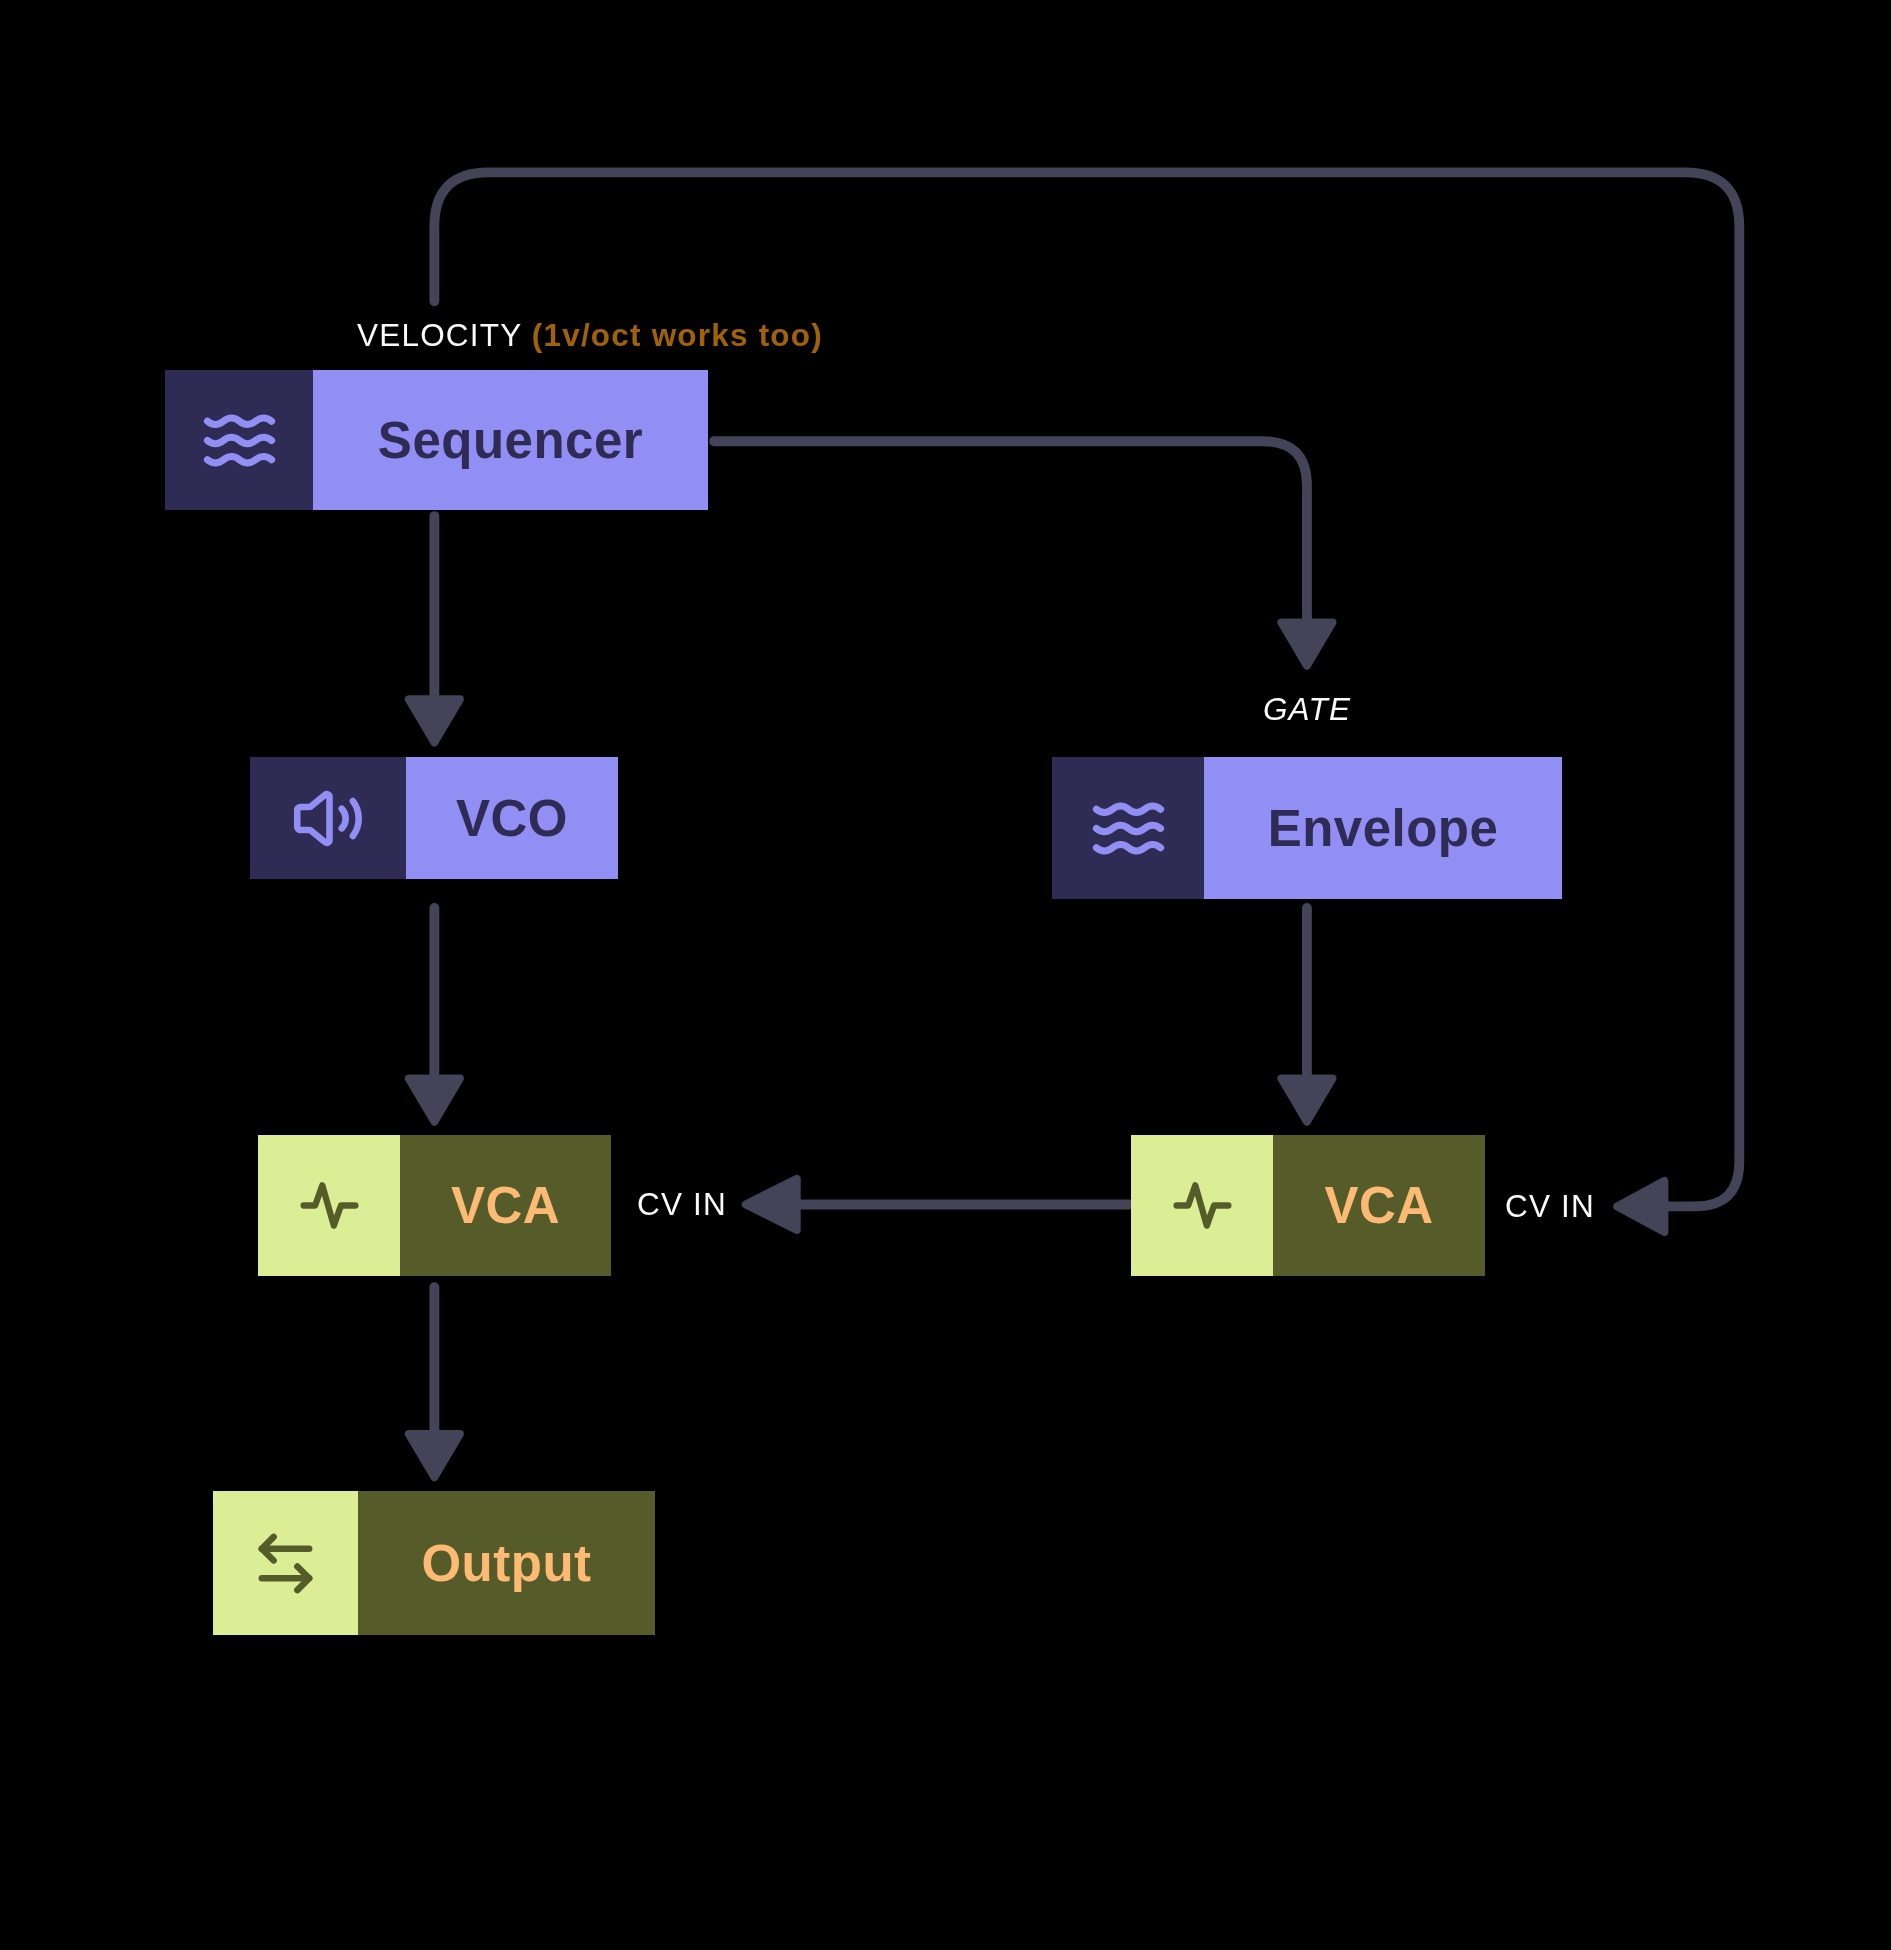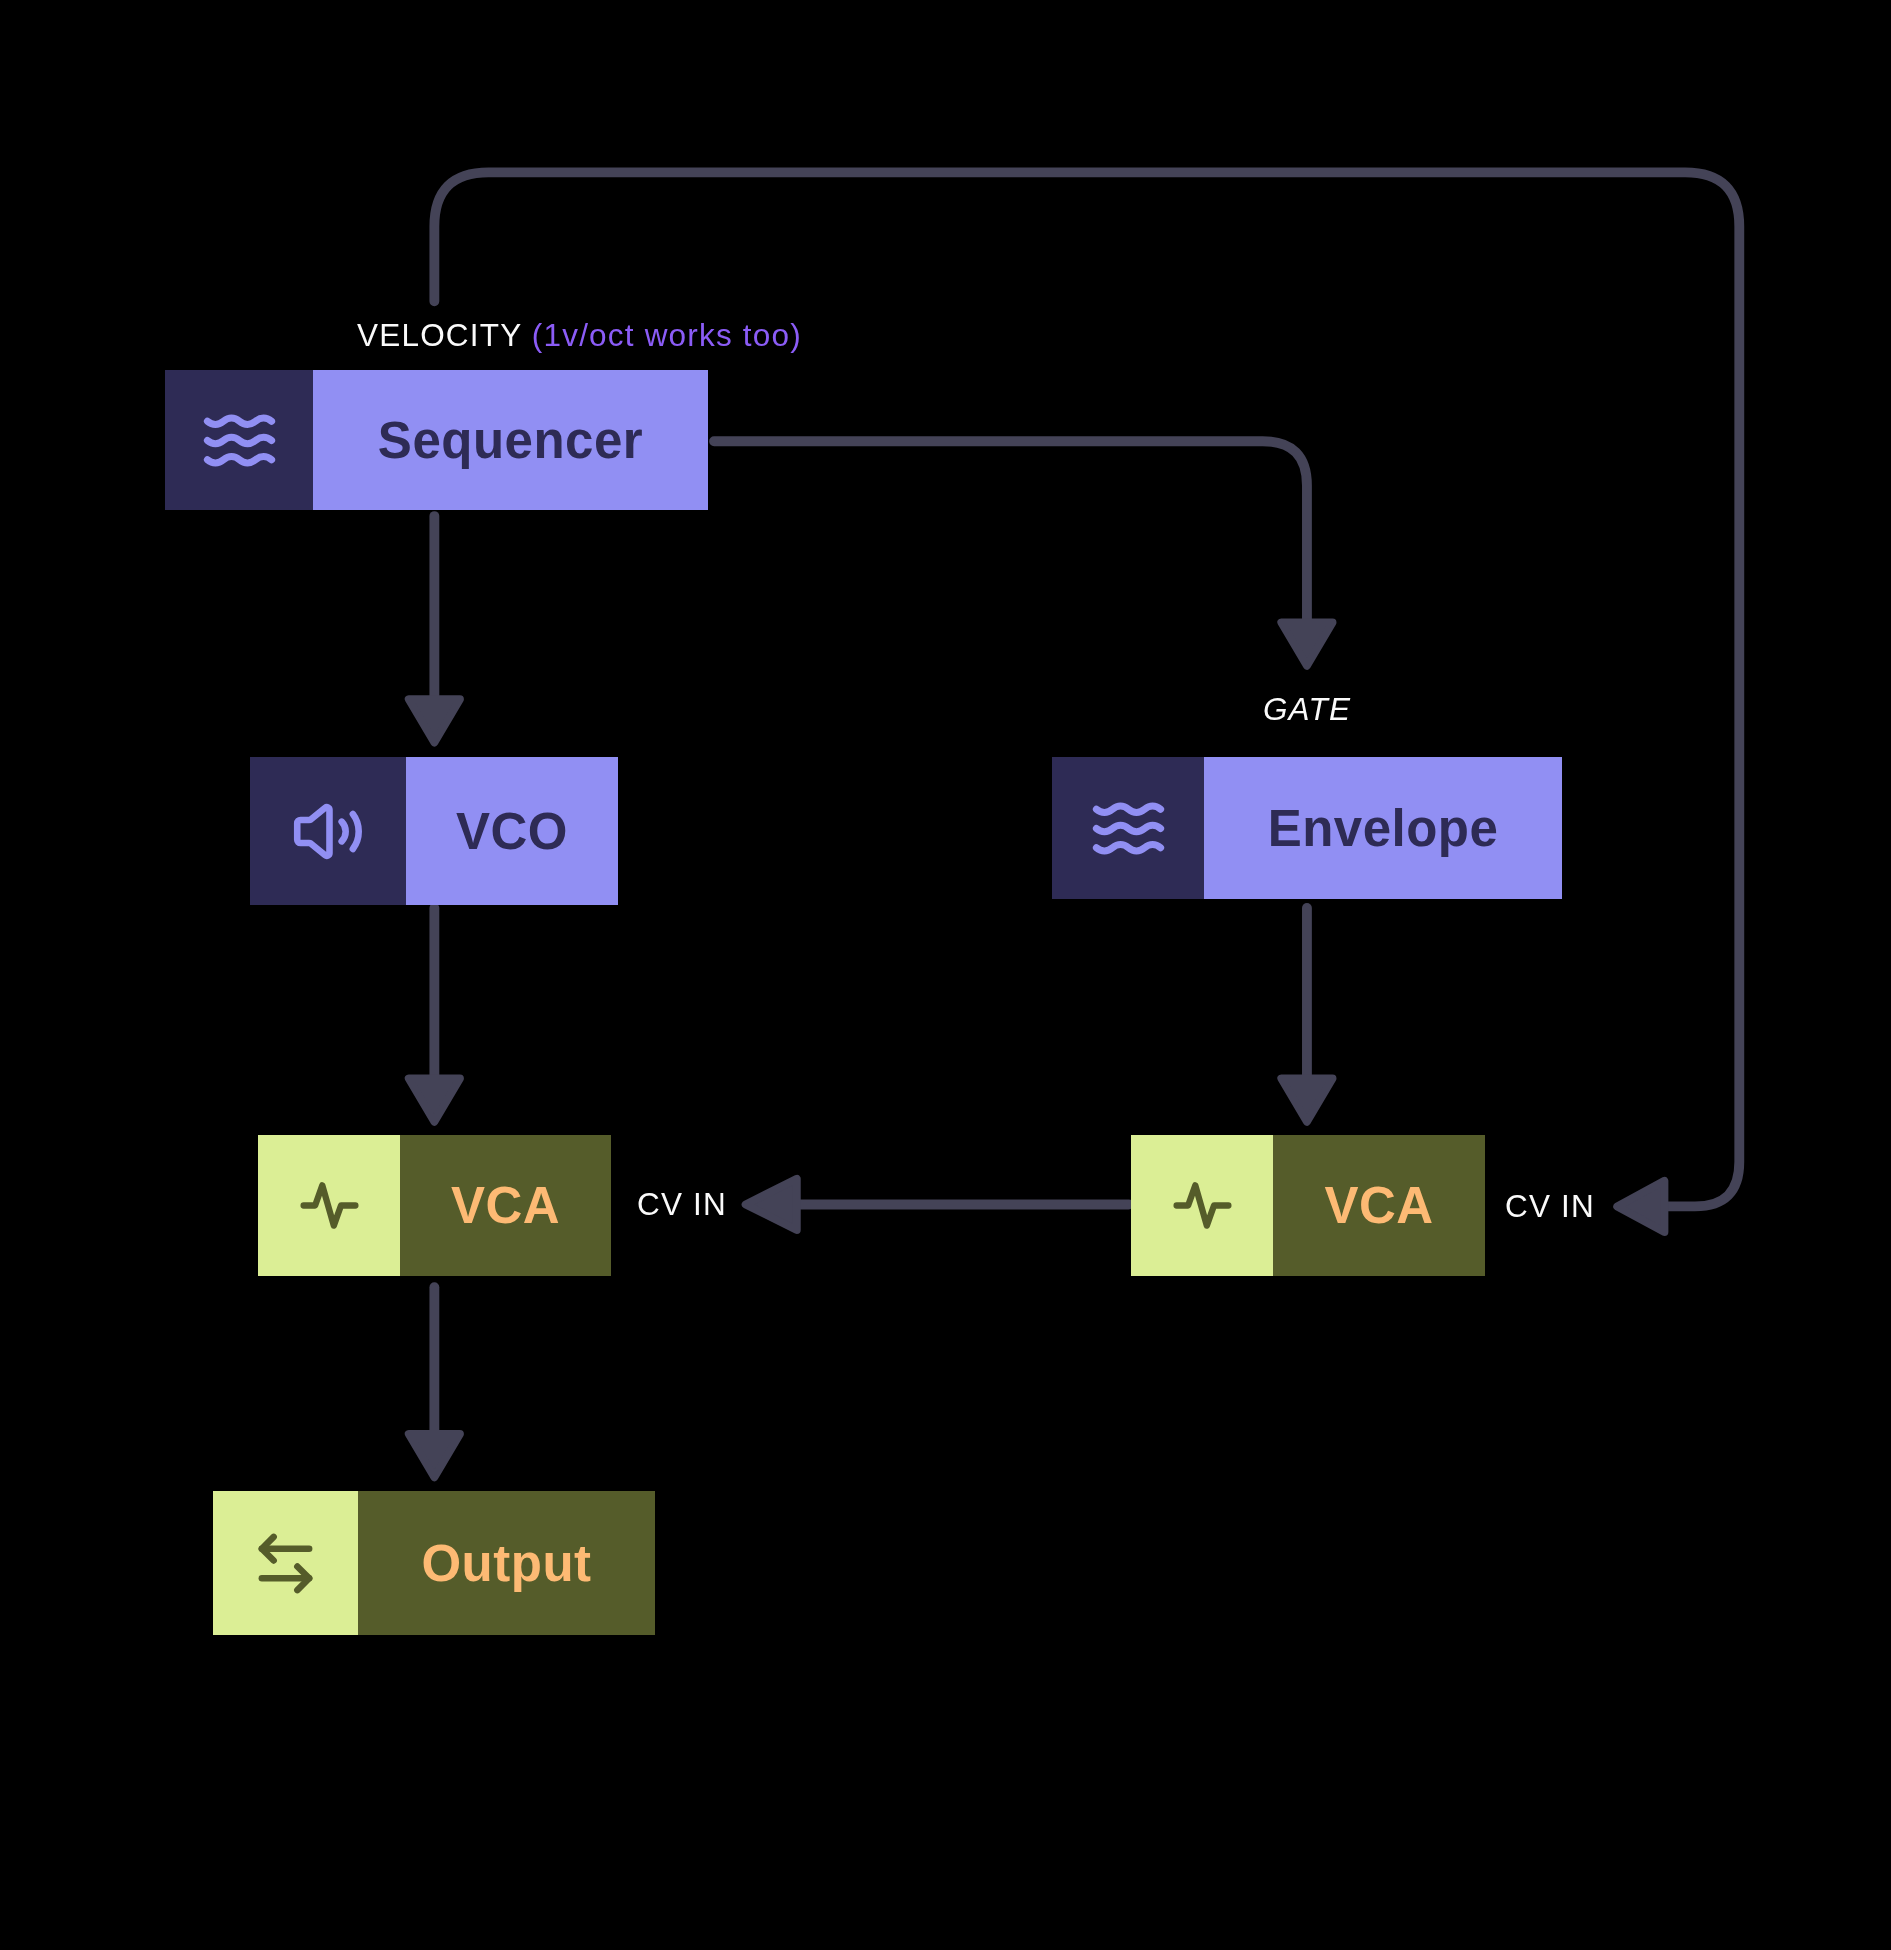--- a/index.html
+++ b/index.html
@@ -17,35 +17,35 @@
     flex:1; display:flex; align-items:center; justify-content:center;
     font-weight:700; font-size:51px; letter-spacing:0.5px;
   }
   .purple .mod-icon  { background:#2E2B55; color:#918FF3; }
   .purple .mod-label { background:#918FF3; color:#2E2B55; }
   .green  .mod-icon  { background:#DBEE95; color:#555C2A; }
   .green  .mod-label { background:#555C2A; color:#fdba74; }
 
   #mod-sequencer { left:165px;  top:370px;  width:543px; height:140px; }
   #mod-sequencer .mod-icon { width:148px; }
-  #mod-vco       { left:250px;  top:757px;  width:368px; height:148px; }
+  #mod-vco       { left:250px;  top:757px;  width:368px; height:122px; }
   #mod-vco .mod-icon { width:156px; }
   #mod-envelope  { left:1052px; top:757px;  width:510px; height:142px; }
   #mod-envelope .mod-icon { width:152px; }
   #mod-vca-left  { left:258px;  top:1135px; width:353px; height:141px; }
   #mod-vca-left .mod-icon { width:142px; }
   #mod-vca-right { left:1131px; top:1135px; width:354px; height:141px; }
   #mod-vca-right .mod-icon { width:142px; }
   #mod-output    { left:213px;  top:1491px; width:442px; height:144px; }
   #mod-output .mod-icon { width:145px; }
 
   
   .note { position:absolute; z-index:2; font-size:31.5px; line-height:33px;
           color:#FAFAFA; letter-spacing:1.2px; white-space:nowrap; }
-  .note .muted { color:#8b5cf6; }
+  .note .muted { color:#a16207;font-weight:bold; }
   #note-velocity { left:357px; top:319px; font-weight:500; }
   #note-gate     { left:1307px; top:693px; transform:translateX(-50%);font-style:italic; }
   #note-cv-left  { left:637px;  top:1188px; }
   #note-cv-right { left:1505px; top:1190px; }
 
   
   .footer {
     position:absolute; left:0; top:1800px; width:1891px; height:151px;
     background:#262434; display:flex; align-items:center; z-index:3;
   }

